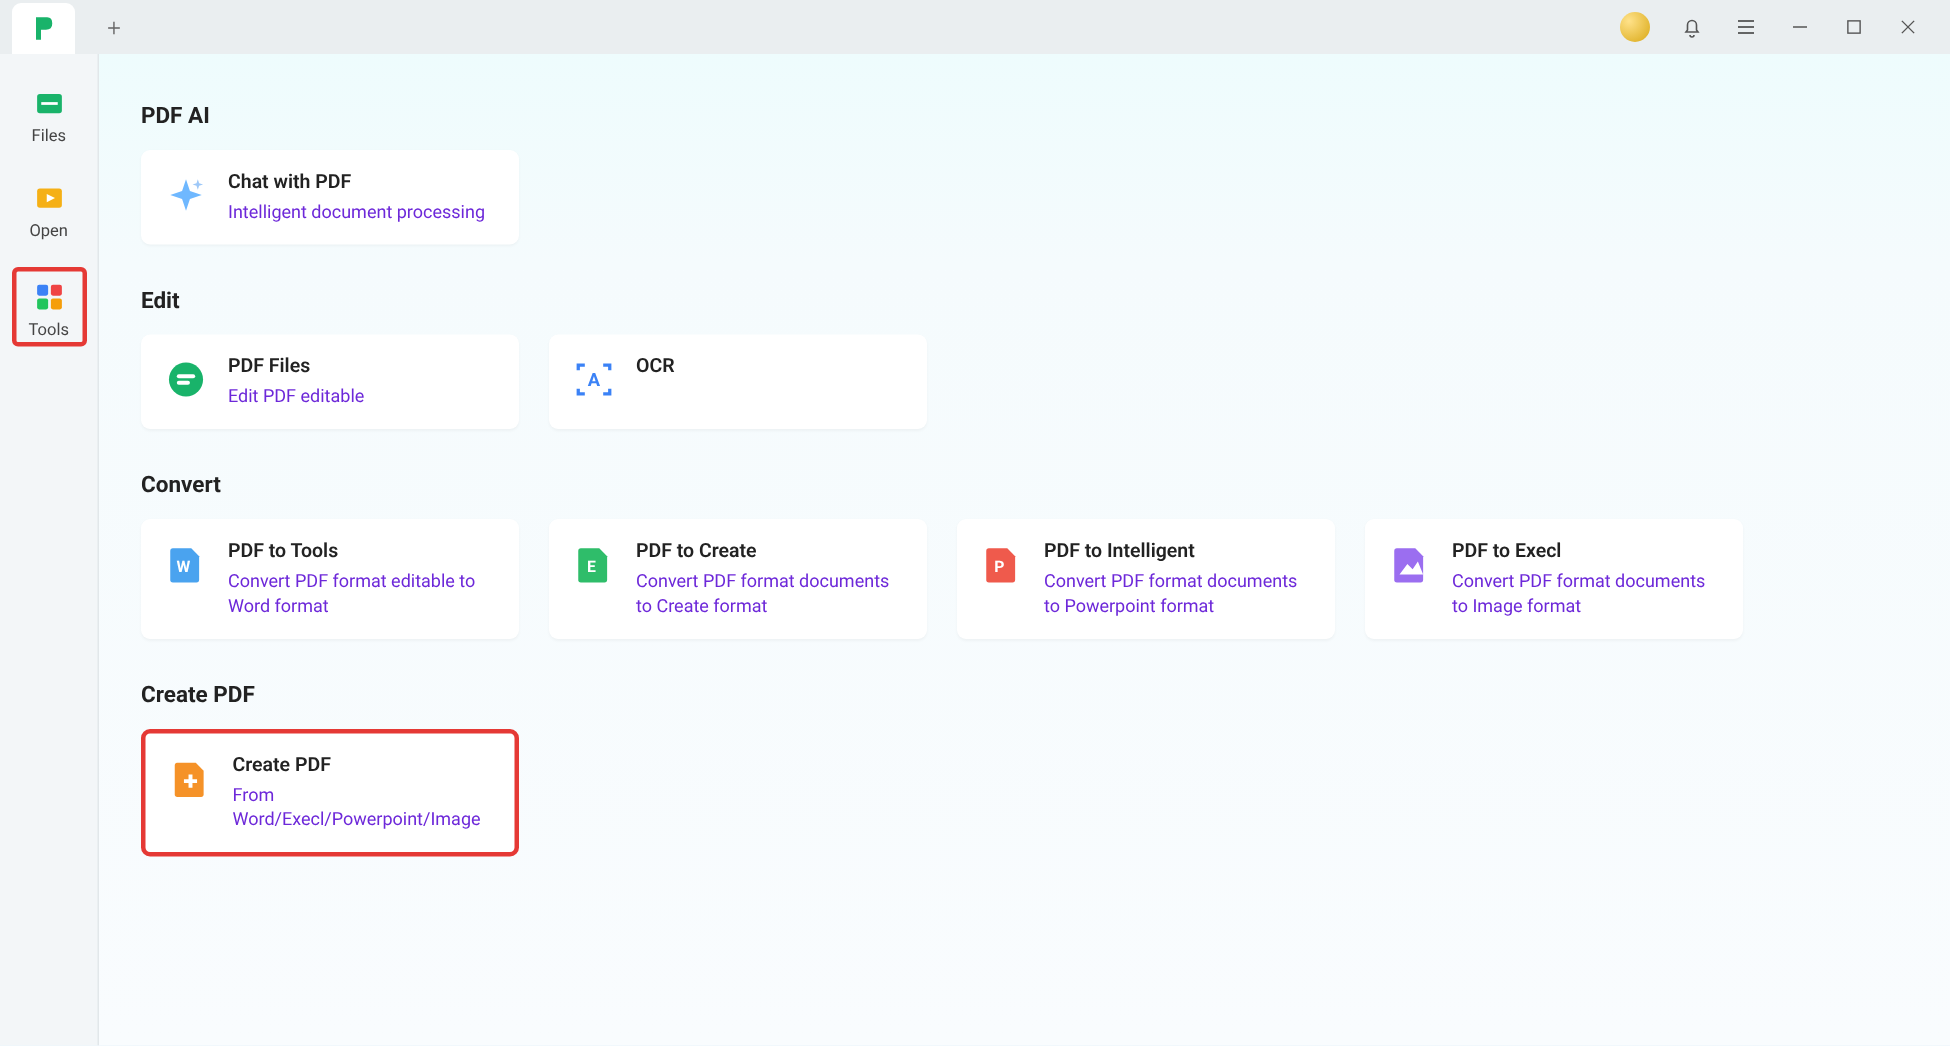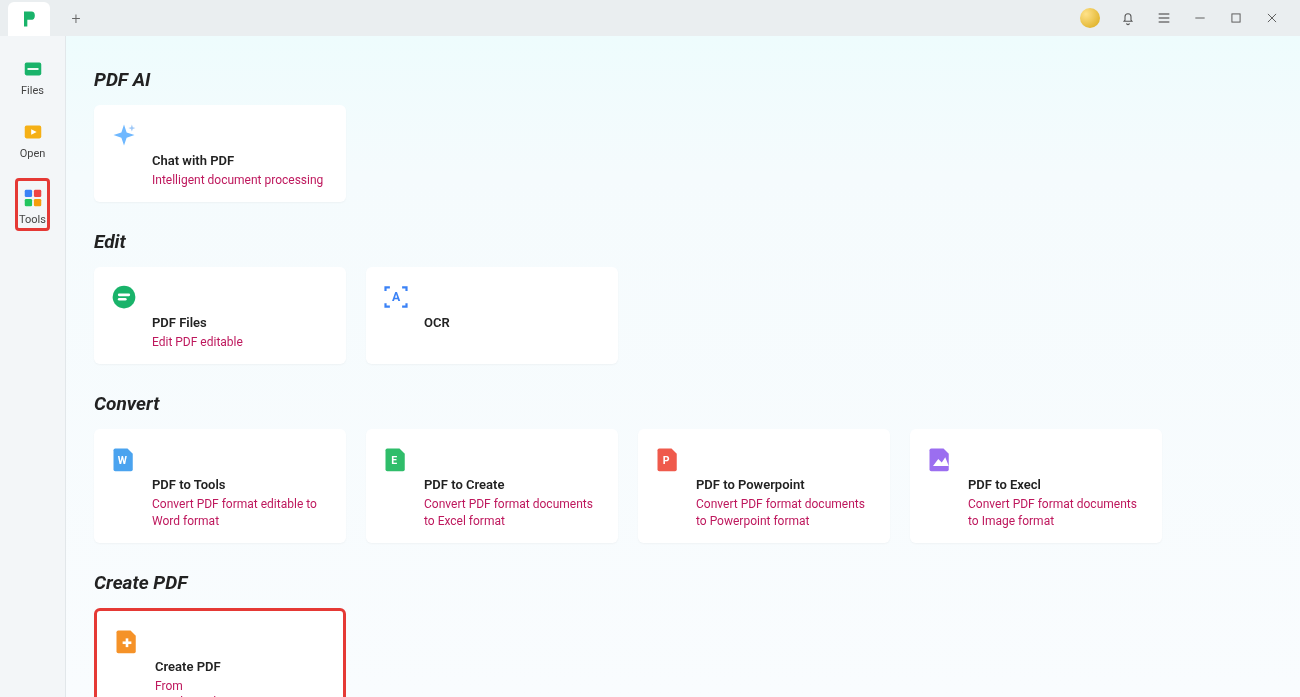--- a/index.html
+++ b/index.html
@@ -37,40 +37,40 @@
     padding-top: 16px; gap: 14px;
   }
   .side-item {
     width: 48px; display: flex; flex-direction: column; align-items: center;
     gap: 4px; padding: 6px 0 4px; border-radius: 6px;
     font-size: 11px; color: #444;
   }
   .side-item .ic { width: 22px; height: 22px; }
   .side-highlight {
     border: 3px solid #e53935; border-radius: 4px; padding: 6px 2px 2px;
-    width: 35px;
+    width: 50px;
   }
   .content {
     flex: 1; padding: 24px 28px;
     background: linear-gradient(180deg, #eefcfd 0%, #f5fbfd 140px, #f9fcfe 100%);
     overflow-y: auto;
   }
   .section-title {
-    font-size: 19px; font-weight: 700; color: #222; margin: 8px 0 14px; font-style: italic;
+    font-size: 15px; font-weight: 700; color: #222; margin: 8px 0 14px;
   }
   .cards-row { display: flex; gap: 20px; flex-wrap: wrap; margin-bottom: 28px; }
   .card {
     width: 252px; background: #fff; border-radius: 6px;
     padding: 14px 16px; display: flex; gap: 14px; align-items: flex-start;
     box-shadow: 0 1px 2px rgba(0,0,0,0.04);
   }
   .card-icon { width: 28px; height: 28px; flex-shrink: 0; margin-top: 2px; }
   .card-text { display: flex; flex-direction: column; gap: 4px; }
-  .card-title { font-size: 13px; font-weight: 600; color: #222; margin-top: 34px; }
-  .card-sub { font-size: 12px; color: #be185d; line-height: 1.35; }
+  .card-title { font-size: 13px; font-weight: 600; color: #222; }
+  .card-sub { font-size: 12px; color: #6d28d9; line-height: 1.35; }
   .card-highlight {
     border: 3px solid #e53935; border-radius: 6px;
     padding: 14px 16px; width: 252px; background: #fff;
     display: flex; gap: 14px; align-items: flex-start;
   }
   svg { display: block; }
 </style>
 </head>
 <body>
 
@@ -215,32 +215,32 @@
       </div>
       <div class="card">
         <div class="card-icon">
           <svg viewBox="0 0 32 32" width="28" height="28">
               <path d="M6 4h14l6 6v18a2 2 0 01-2 2H6a2 2 0 01-2-2V6a2 2 0 012-2z" fill="#2fbd6a"></path>
               <text x="14" y="22" text-anchor="middle" font-size="12" font-weight="700" fill="#fff">E</text>
             </svg>
         </div>
         <div class="card-text">
           <div class="card-title">PDF to Create</div>
-          <div class="card-sub">Convert PDF format documents to Excel format</div>
+          <div class="card-sub">Convert PDF format documents to Create format</div>
         </div>
       </div>
       <div class="card">
         <div class="card-icon">
           <svg viewBox="0 0 32 32" width="28" height="28">
               <path d="M6 4h14l6 6v18a2 2 0 01-2 2H6a2 2 0 01-2-2V6a2 2 0 012-2z" fill="#ef5a4c"></path>
               <text x="14" y="22" text-anchor="middle" font-size="12" font-weight="700" fill="#fff">P</text>
             </svg>
         </div>
         <div class="card-text">
-          <div class="card-title">PDF to Powerpoint</div>
+          <div class="card-title">PDF to Intelligent</div>
           <div class="card-sub">Convert PDF format documents to Powerpoint format</div>
         </div>
       </div>
       <div class="card">
         <div class="card-icon">
           <svg viewBox="0 0 32 32" width="28" height="28">
               <path d="M6 4h14l6 6v18a2 2 0 01-2 2H6a2 2 0 01-2-2V6a2 2 0 012-2z" fill="#9b6ef0"></path>
               <polygon points="8,24 14,16 18,20 22,14 26,24" fill="#fff"></polygon>
             </svg>
         </div>

